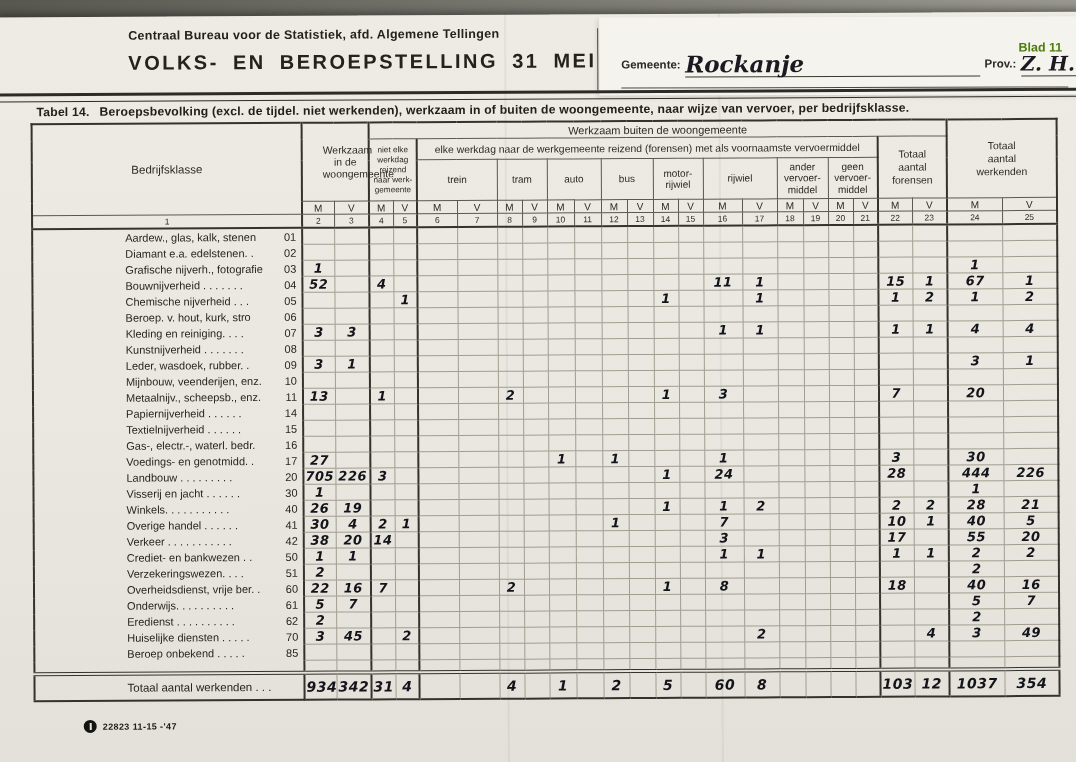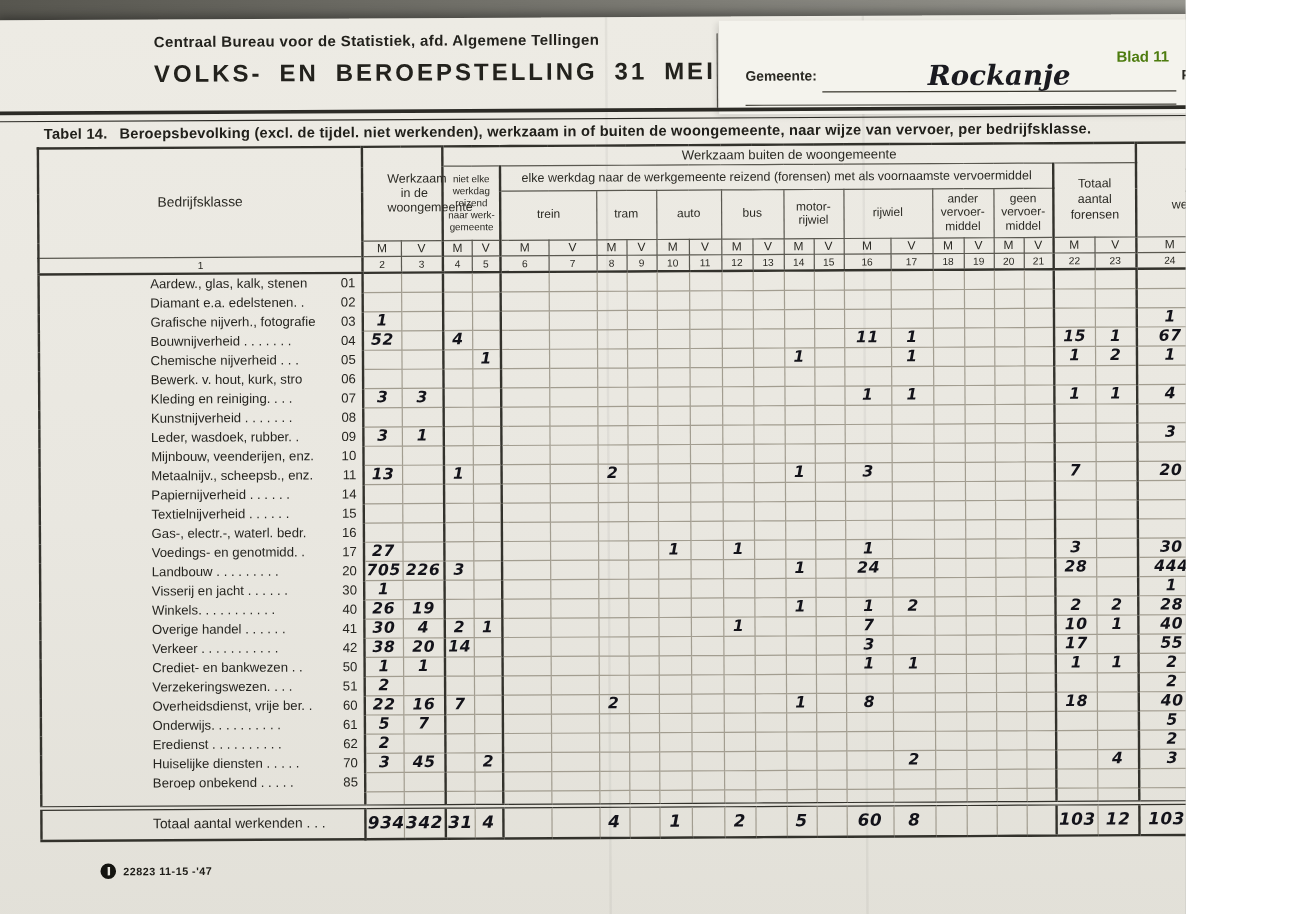--- a/index.html
+++ b/index.html
@@ -1,35 +1,35 @@
 <!DOCTYPE html>
 <html><head>
 <meta charset="utf-8">
 <style>
   html,body{margin:0;padding:0;}
-  .photo{position:relative;width:988px;height:762px;background:linear-gradient(90deg,#57564f 0%,#7b7a73 55%,#9a9992 100%);
+  .photo{position:relative;width:1076px;height:762px;background:linear-gradient(90deg,#57564f 0%,#7b7a73 55%,#9a9992 100%);
          font-family:"Liberation Sans",sans-serif;overflow:hidden;}
   .paper{position:absolute;left:-4px;right:-6px;top:12px;bottom:-16px;
          background:linear-gradient(180deg,#edebe4 0%,#e9e7e0 55%,#e2e0d8 100%);
          transform:rotate(-0.3deg);transform-origin:95% 0;
          box-shadow:0 -2px 10px rgba(0,0,0,0.45);}
   .fold{position:absolute;top:0;bottom:0;width:2px;background:rgba(90,88,80,0.07);}
   .fold.f1{left:508px;} .fold.f2{left:722px;}
 
   
   .hdr-left{position:absolute;left:132px;top:12px;color:#23221d;}
   .org-line{font-size:12.5px;font-weight:bold;letter-spacing:0.3px;}
   .main-title{margin-top:9px;font-size:20px;font-weight:bold;letter-spacing:2.5px;word-spacing:6px;}
   .hdr-divider{position:absolute;left:601px;top:14px;height:62px;width:1px;background:#53514a;}
   .hdr-slip{position:absolute;left:603px;top:4px;right:2px;height:78px;background:#f4f3ed;
             box-shadow:-2px 2px 5px rgba(0,0,0,0.12);transform:rotate(0.15deg);}
   .blad{position:absolute;right:18px;top:24px;font-size:12.5px;font-weight:bold;color:#4d7c0f;}
   .gem-row{position:absolute;left:22px;right:12px;top:34px;height:28px;white-space:nowrap;}
   .fld-label{font-size:11.5px;font-weight:bold;color:#2a2923;vertical-align:bottom;line-height:26px;}
-  .underfield{display:inline-block;border-bottom:1.4px solid #3a382f;text-align:center;vertical-align:bottom;}
+  .underfield{display:inline-block;border-bottom:1.4px solid #3a382f;text-align:left;vertical-align:bottom;}
   .script{font-family:"DejaVu Serif",serif;font-style:italic;font-weight:bold;color:#1a1a20;}
   .gem-val{width:295px;font-size:23px;line-height:24px;}
   .prov-val{width:105px;font-size:20px;line-height:24px;}
   .blank-line{position:absolute;left:22px;right:12px;top:70px;border-bottom:1.2px solid #4a4840;}
 
   .double-rule{position:absolute;left:0;right:0;top:76px;height:5px;
                border-top:3px solid #2c2b26;border-bottom:1px solid #2c2b26;}
 
   .table-title{position:absolute;left:40px;top:88px;font-size:12.2px;font-weight:bold;color:#21201b;letter-spacing:0.2px;}
   .table-title .tt-num{margin-right:10px;}
@@ -350,21 +350,21 @@
             <td class="val"></td>
             <td class="val"></td>
             <td class="val"></td>
             <td class="val"></td>
             <td class="val hl">1</td>
             <td class="val">2</td>
             <td class="val hl">1</td>
             <td class="val">2</td>
           </tr>
           <tr>
-            <td class="lbl"><span class="rlabel">Bewerk. v. hout, kurk, stro</span><span class="rcode">06</span></td>
+            <td class="lbl"><span class="rlabel">Beroep. v. hout, kurk, stro</span><span class="rcode">06</span></td>
             <td class="val hl"></td>
             <td class="val"></td>
             <td class="val hl"></td>
             <td class="val"></td>
             <td class="val hl"></td>
             <td class="val"></td>
             <td class="val"></td>
             <td class="val"></td>
             <td class="val"></td>
             <td class="val"></td>

